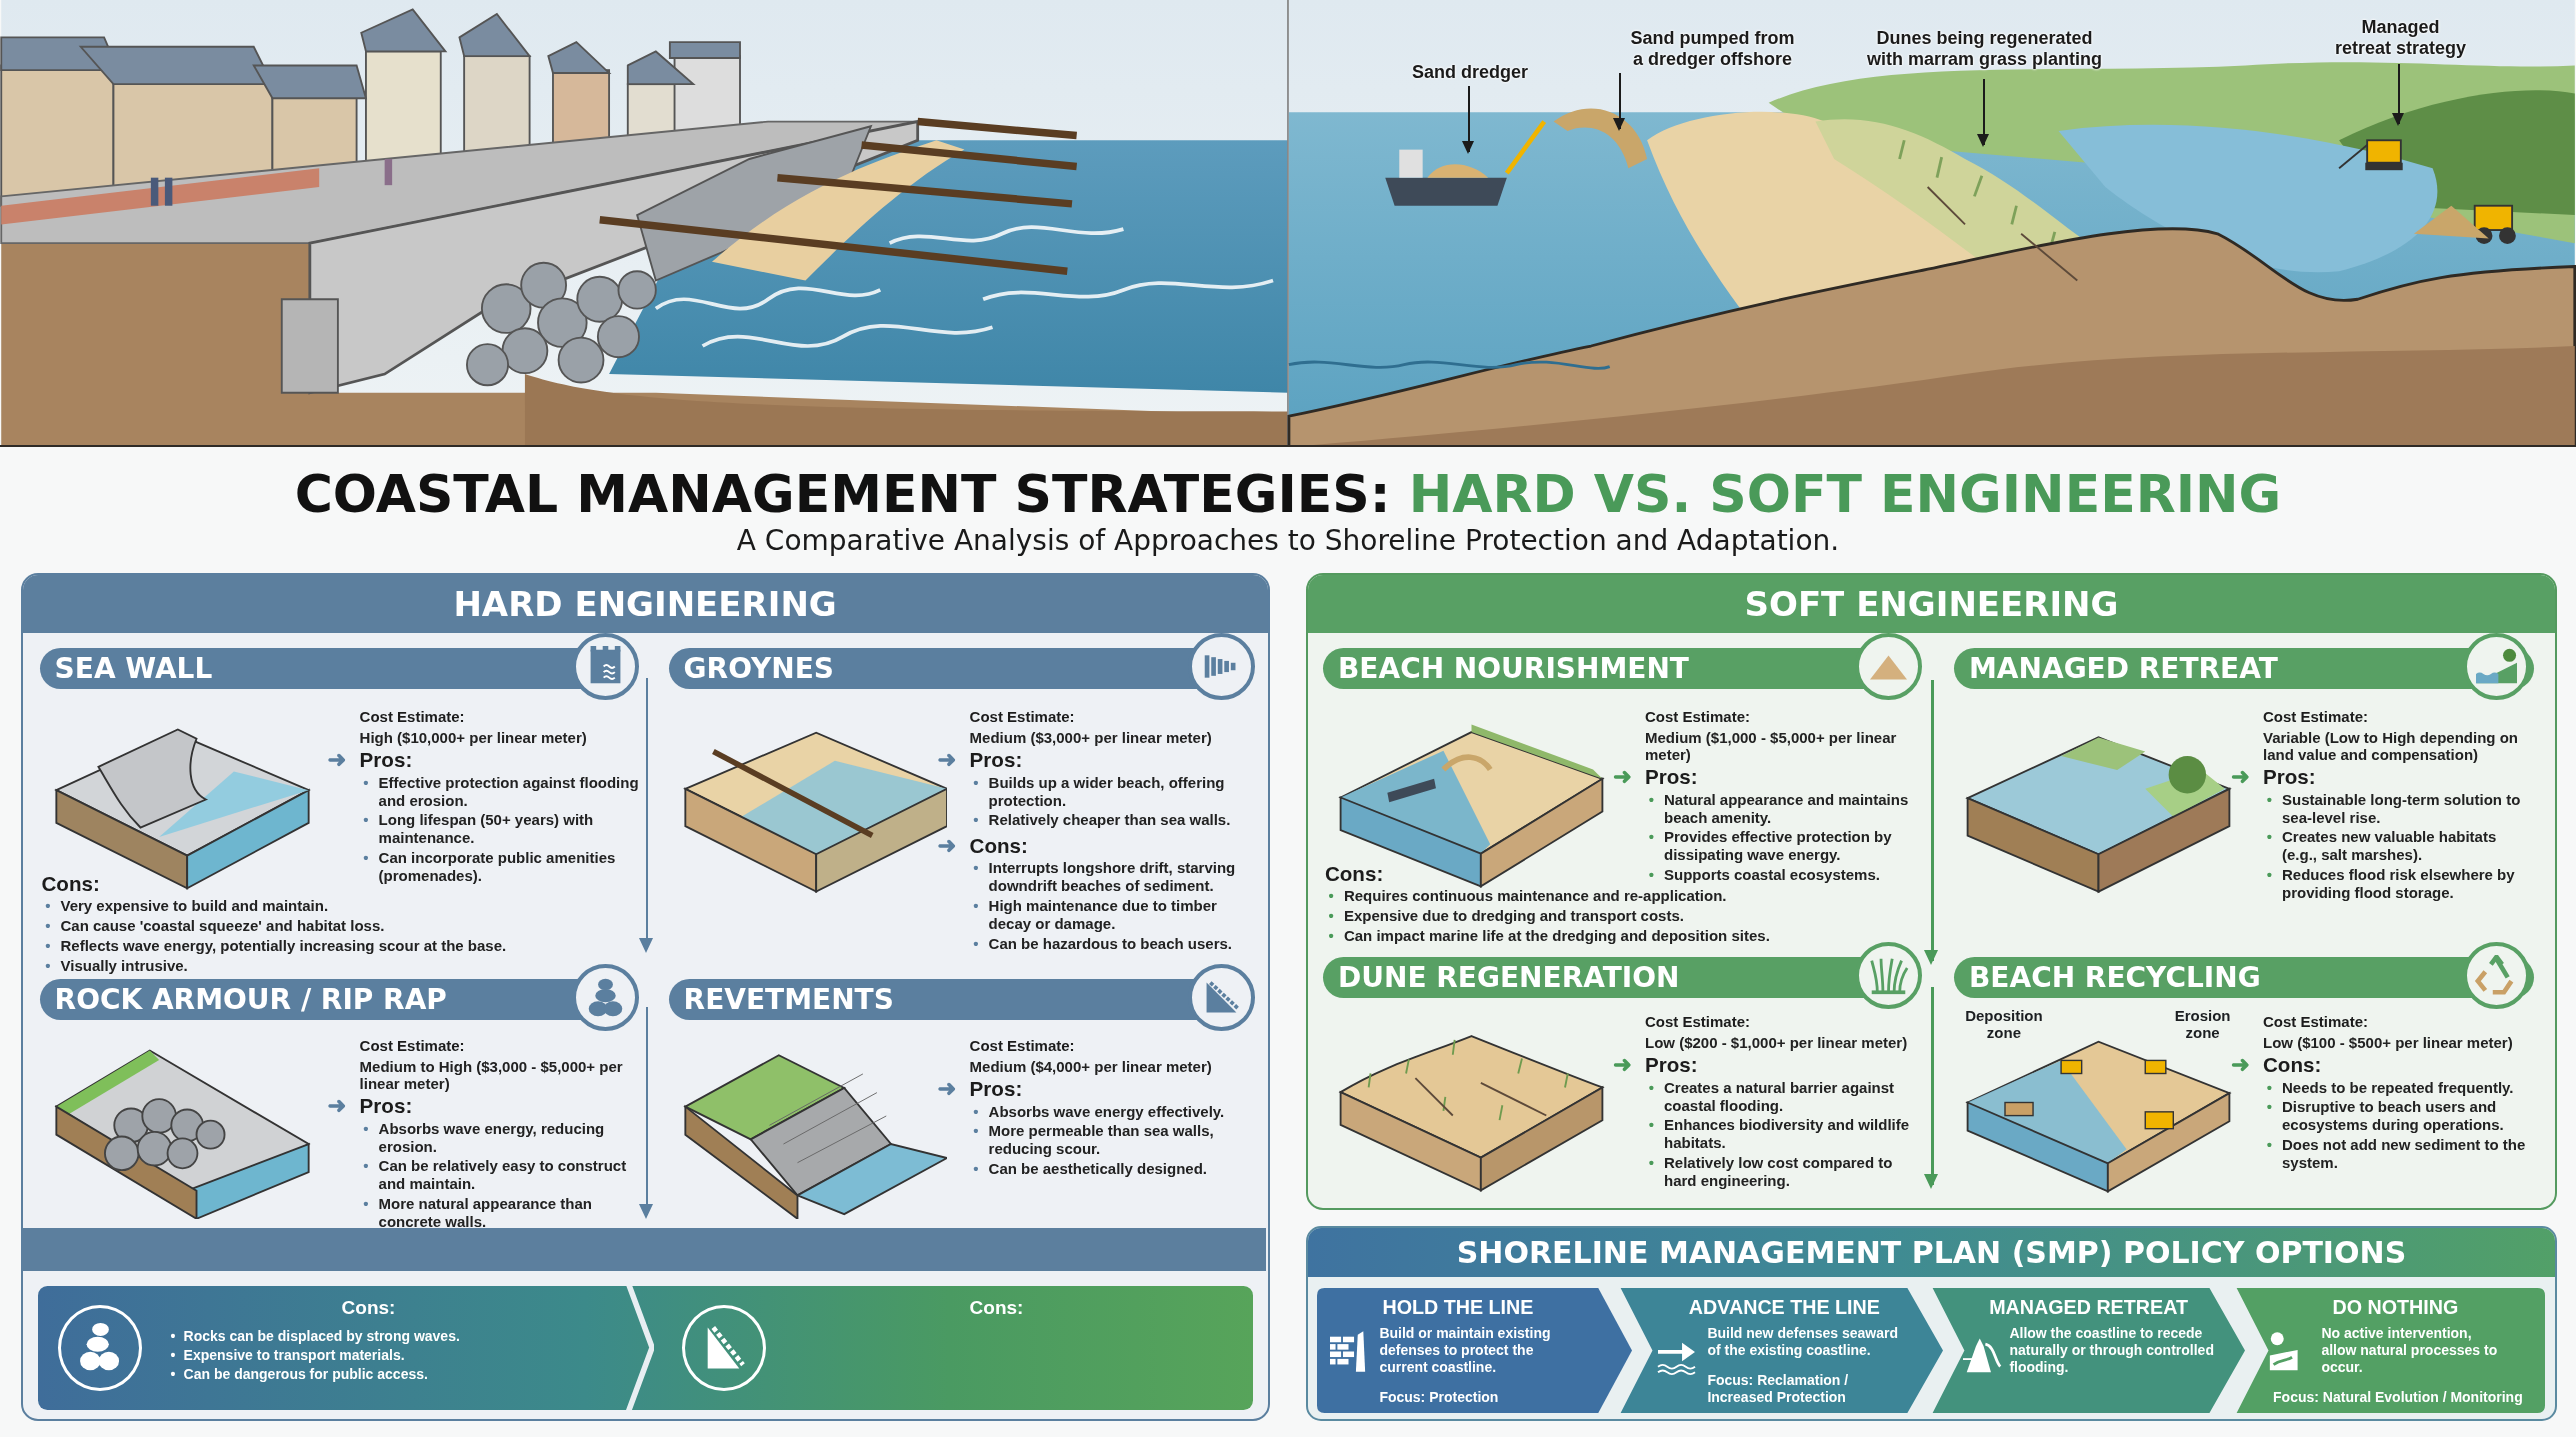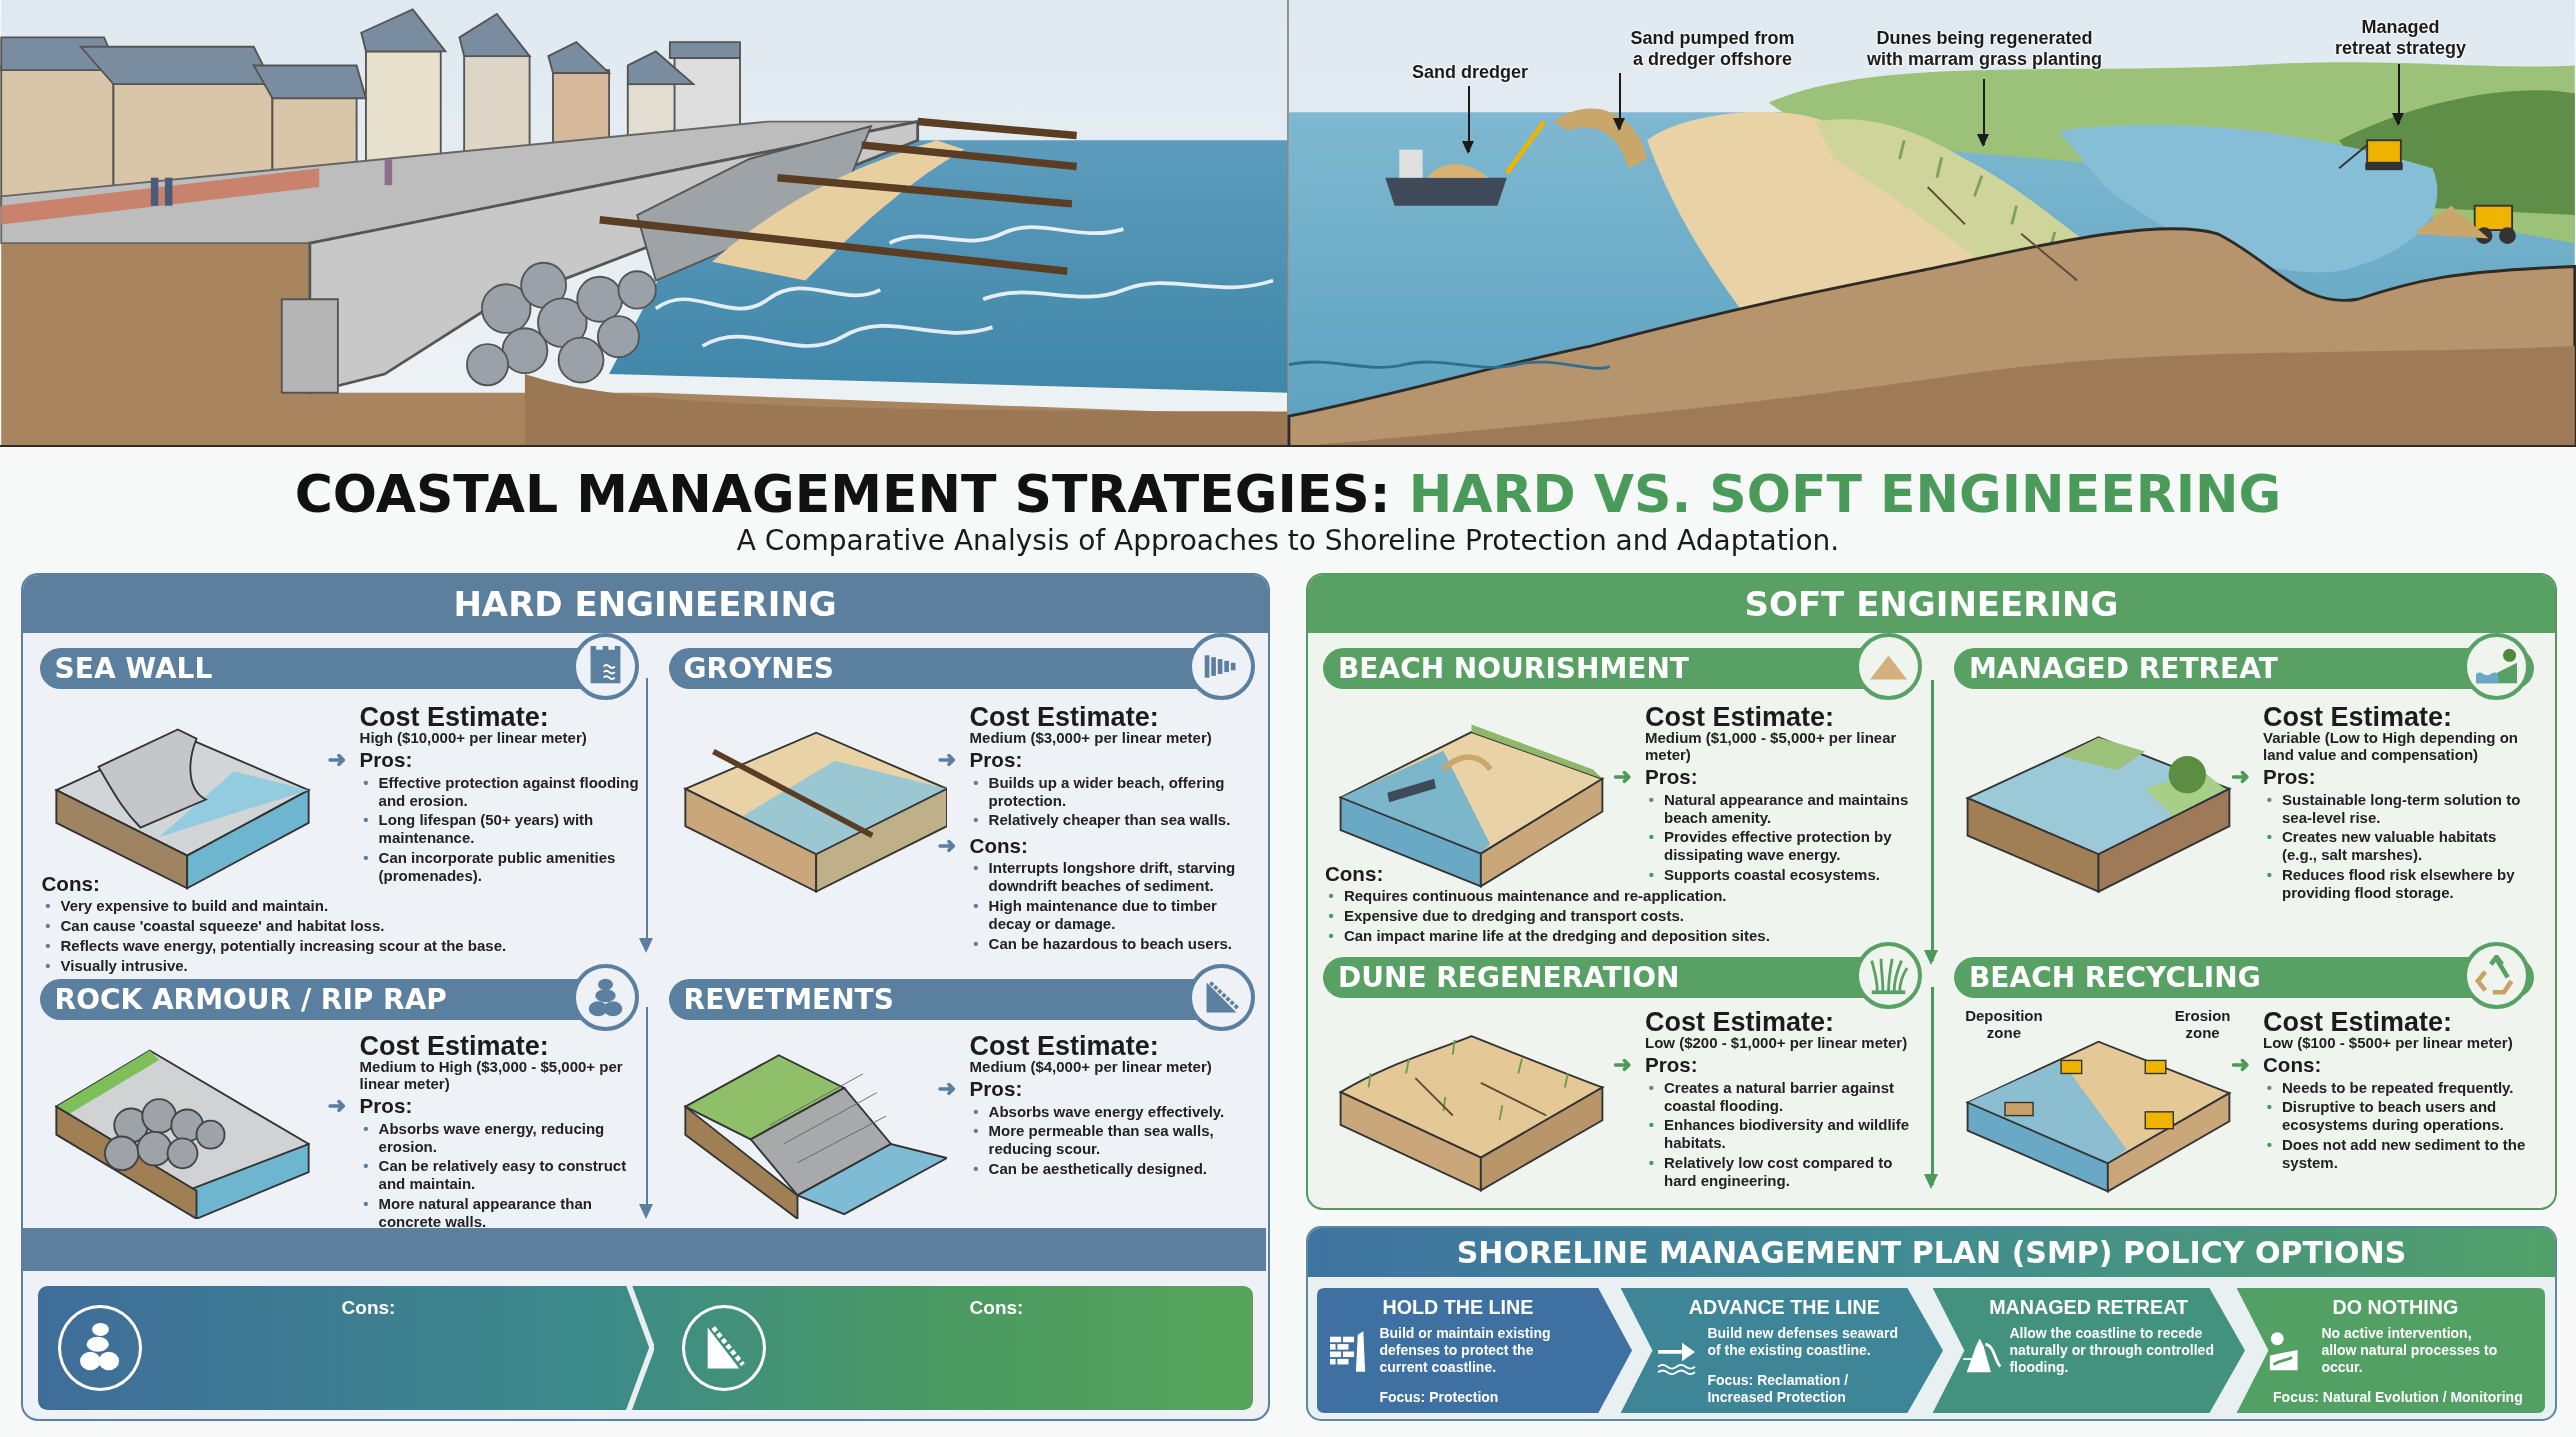--- a/index.html
+++ b/index.html
@@ -30,21 +30,21 @@
   .card { position: absolute; }
   .card-band { position: absolute; left: 0; top: 0; height: 41px; border-radius: 20.6px; display: flex; align-items: center; padding-left: 15px; color: #fff; font-weight: 700; font-size: 28px; }
   .hard .card-band { background: #5b7f9f; }
   .soft .card-band { background: #58a064; }
   .card-icon { position: absolute; top: -15px; width: 67px; height: 67px; border-radius: 50%; background: #eef1f5; display: flex; align-items: center; justify-content: center; }
   .hard .card-icon { border: 4.7px solid #5b7f9f; }
   .soft .card-icon { border: 4.7px solid #58a064; background: #eff4ef; }
 
   .card-art { position: absolute; }
   .card-info { position: absolute; font-family: "Liberation Sans", sans-serif; }
-  .cost-h { font-size: 27px; font-weight: 700; color: #1c1c1c; line-height: 22.5px; }
+  .cost-h { font-size: 15px; font-weight: 700; color: #1c1c1c; line-height: 22.5px; }
   .cost-v { font-size: 15px; font-weight: 700; color: #222; line-height: 17px; margin-bottom: 3.7px; }
   .sub-h { font-size: 20.6px; font-weight: 700; color: #1c1c1c; line-height: 22.5px; position: relative; }
   .sub-h .arr { position: absolute; left: -32px; top: 0; font-size: 22.5px; }
   .hard .arr { color: #5b7f9f; }
   .soft .arr { color: #4a9a59; }
   ul.bul { list-style: none; margin: 1.9px 0 5.6px 0; }
   ul.bul li { position: relative; padding-left: 19px; font-size: 15px; font-weight: 700; color: #222; line-height: 18px; margin-bottom: 1.9px; }
   ul.bul li::before { content: "•"; position: absolute; left: 3.7px; top: 0; }
   .hard ul.bul li::before { color: #5b7f9f; }
   .soft ul.bul li::before { color: #4a9a59; }
@@ -412,20 +412,25 @@
           <svg width="47" height="52" viewBox="0 0 50 56">
               <g fill="#fff">
                 <ellipse cx="25" cy="8" rx="9" ry="7"></ellipse>
                 <ellipse cx="22" cy="24" rx="12" ry="8"></ellipse>
                 <ellipse cx="14" cy="42" rx="11" ry="10"></ellipse>
                 <ellipse cx="34" cy="42" rx="11" ry="10"></ellipse>
               </g>
             </svg>
         </div>
         <div class="fc-h" style="left:304px;">Cons:</div>
+        <ul style="left:131px; top:41px;">
+          <li>Rocks can be displaced by strong waves.</li>
+          <li>Expensive to transport materials.</li>
+          <li>Can be dangerous for public access.</li>
+        </ul>
       </div>
       <svg class="foot-chev" viewBox="0 0 30 140" preserveAspectRatio="none">
           <polyline points="2,0 28,70 2,140" fill="none" stroke="#e8eef2" stroke-width="6"></polyline>
         </svg>
       <div class="foot-cell" style="left:618px; width:599px;">
         <div class="foot-circle" style="left:26px;">
           <svg width="47" height="52" viewBox="0 0 50 56">
               <path d="M8 6 L42 50 L8 50 Z" fill="#fff"></path>
               <path d="M14 6 L46 46" stroke="#fff" stroke-width="5" stroke-dasharray="5 3"></path>
             </svg>

